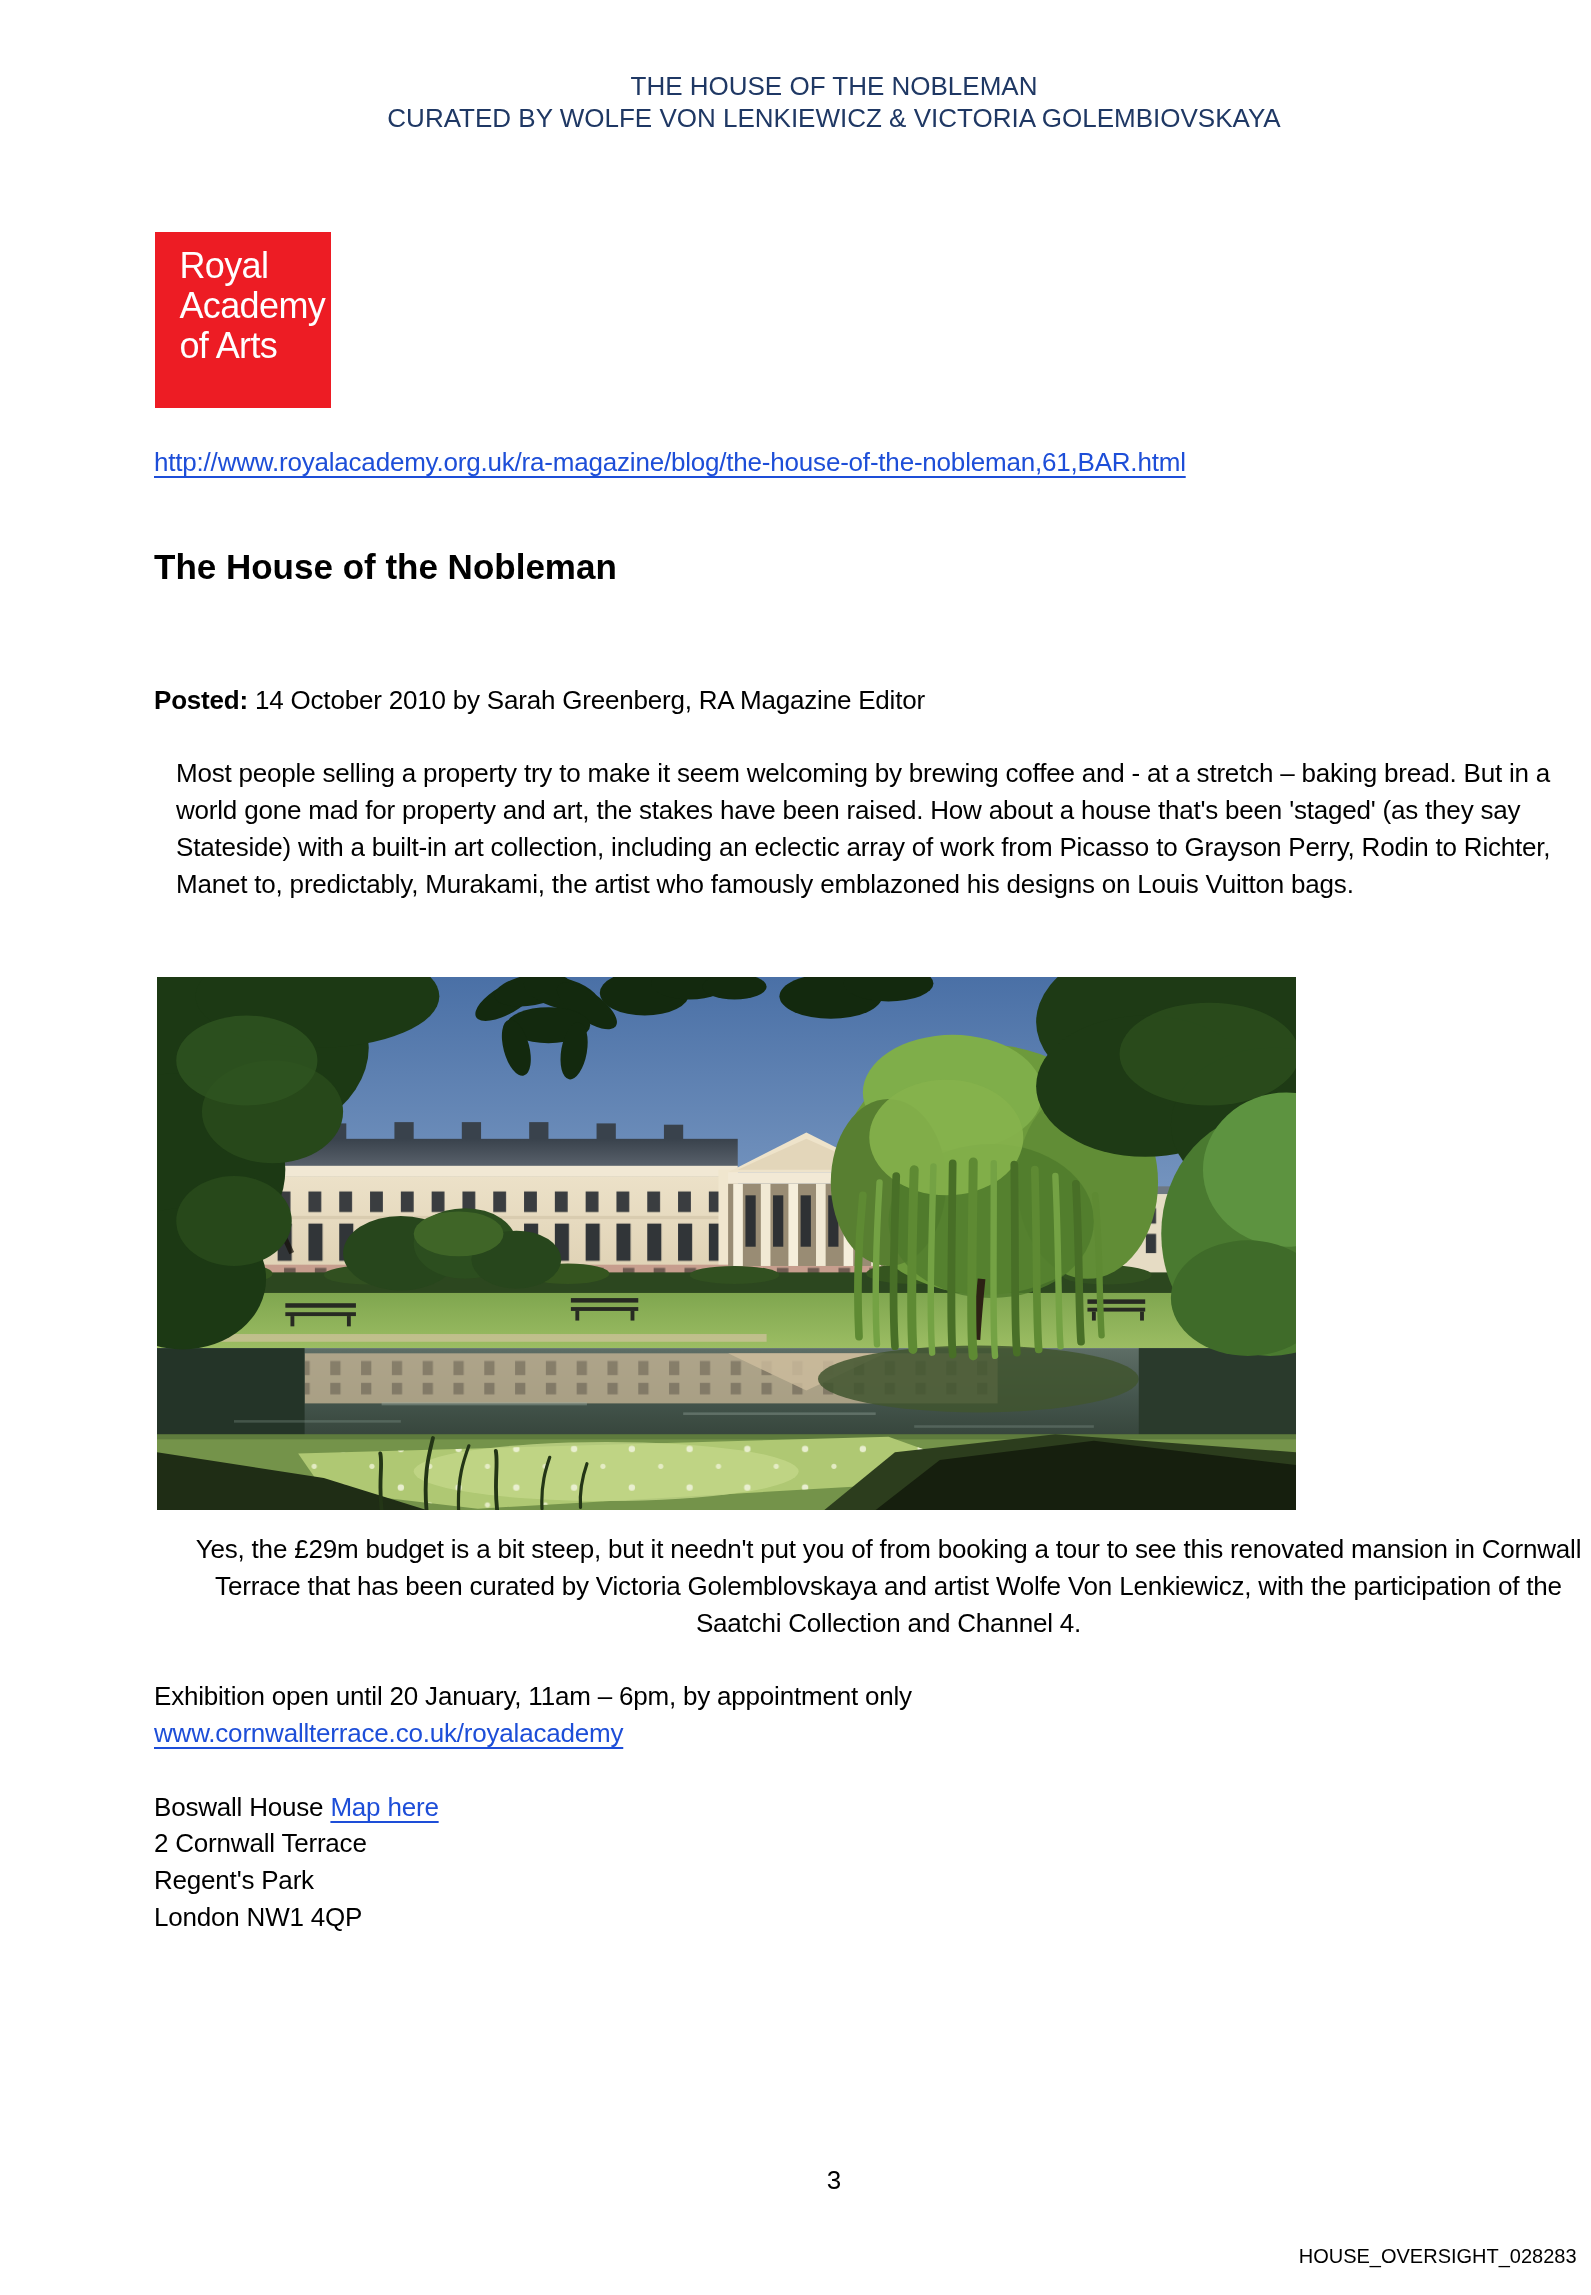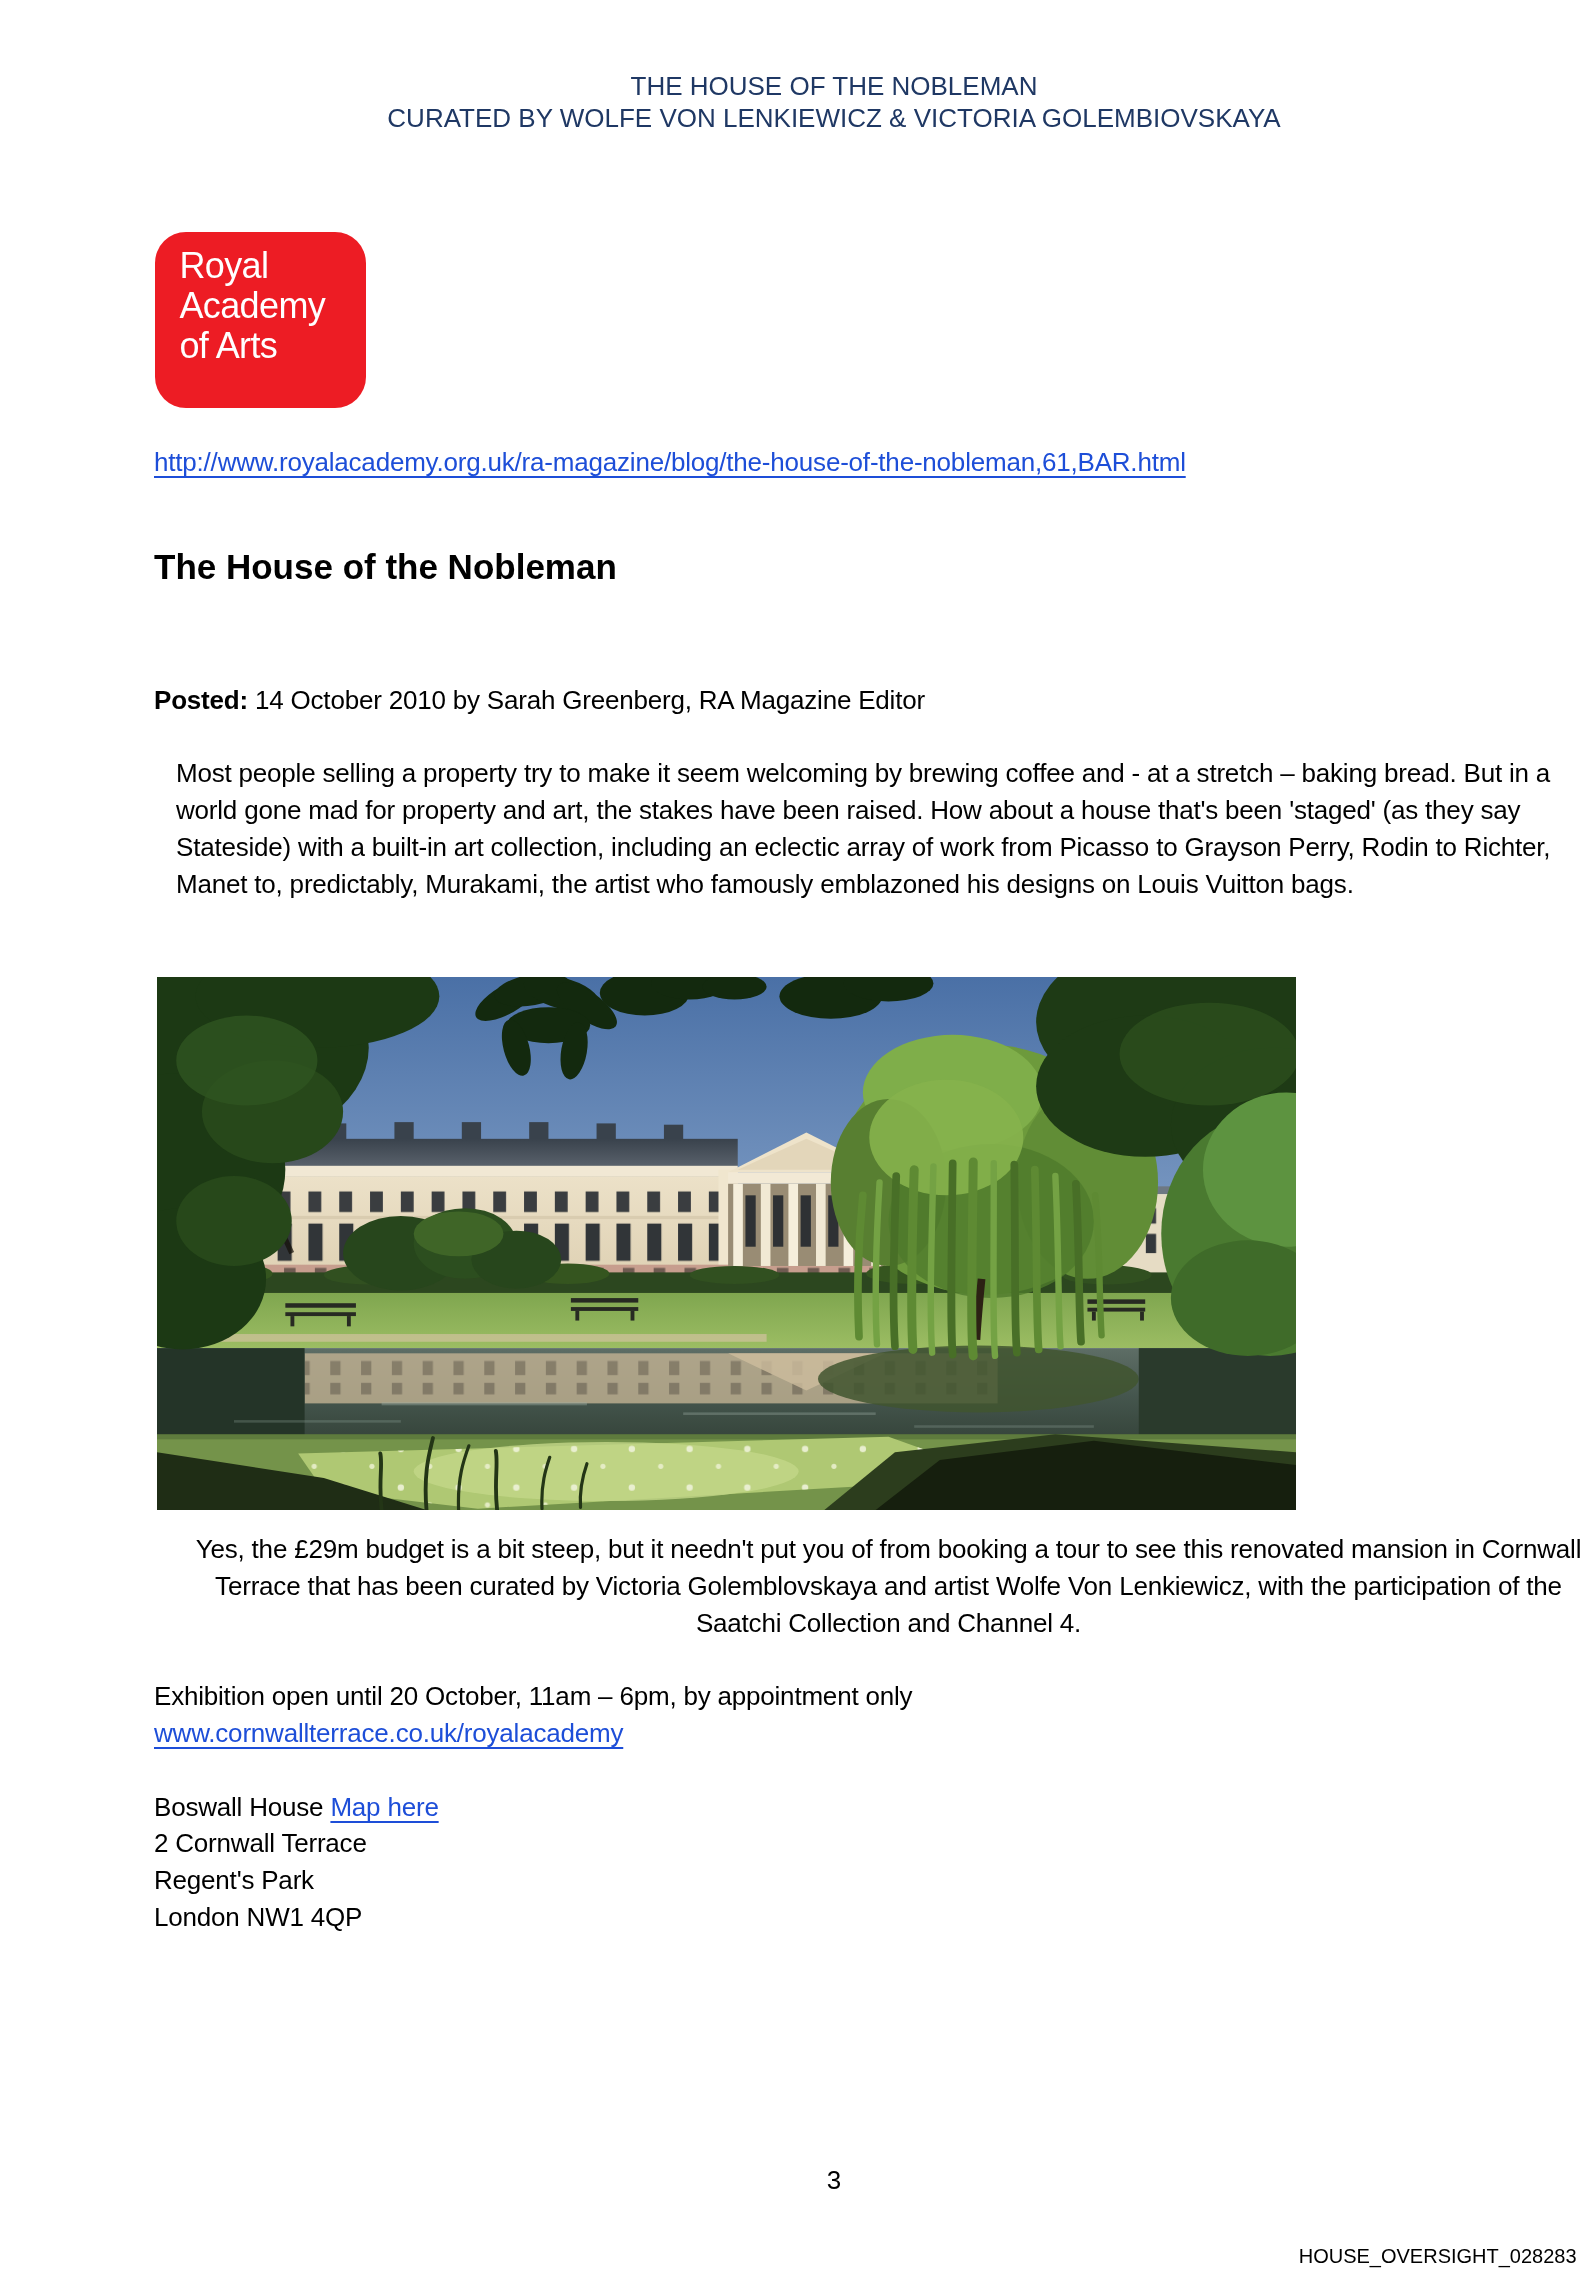--- a/index.html
+++ b/index.html
@@ -1,21 +1,21 @@
 <!DOCTYPE html>
 <html style="font-size:10.3px"><head>
 <meta charset="utf-8">
 <style>
   html,body{margin:0;padding:0;background:#ffffff;}
   .page{position:relative;width:1592px;height:2295px;background:#ffffff;overflow:hidden;
         font-family:"Liberation Sans","DejaVu Sans",sans-serif;color:#000;}
   .abs{position:absolute;}
   .col{left:154px;width:1360px;}
   .hdr{color:#1f3864;font-size:26px;line-height:29.5px;text-align:center;letter-spacing:0px;}
-  .logo{left:155px;top:232px;width:211px;height:176px;background:#ed1c24;border-radius:31px;}
+  .logo{left:155px;top:232px;width:176px;height:176px;background:#ed1c24;}
   .logo-text{position:absolute;left:24.4px;top:14px;color:#fff;font-size:36px;line-height:40px;
              letter-spacing:-0.6px;white-space:pre-line;}
   .body-txt{font-size:26px;line-height:37px;letter-spacing:-0.2px;}
   .para{width:1425px;margin-left:22px;}
   .prelines{white-space:pre-line;}
   .link{text-decoration:underline;color:#1d4ed8;cursor:pointer;text-underline-offset:4.5px;}
   .bold{font-weight:bold;}
   .title{font-size:35px;font-weight:bold;line-height:40px;}
   .photo{left:157px;top:977px;width:1139px;height:533px;}
   .pagenum{text-align:center;font-size:26px;}
@@ -264,21 +264,21 @@
         <path d="M1690,560 L1678,468" stroke="#241a10" stroke-width="10" fill="none"></path>
         <ellipse cx="1735" cy="400" rx="170" ry="190" fill="#4a7a30"></ellipse>
         <ellipse cx="1760" cy="300" rx="130" ry="120" fill="#5d9340"></ellipse>
         <ellipse cx="1700" cy="500" rx="120" ry="90" fill="#3f6b29"></ellipse>
       </g>
     </svg>
   </div>
 
   <div class="abs body-txt para" style="left:154px;top:1531px;text-align:center;">Yes, the £29m budget is a bit steep, but it needn't put you of from booking a tour to see this renovated mansion in Cornwall Terrace that has been curated by Victoria Golemblovskaya and artist Wolfe Von Lenkiewicz, with the participation of the Saatchi Collection and Channel 4.</div>
 
-  <div class="abs body-txt" style="left:154px;top:1678px;">Exhibition open until 20 October, 11am – 6pm, by appointment only</div>
+  <div class="abs body-txt" style="left:154px;top:1678px;">Exhibition open until 20 January, 11am – 6pm, by appointment only</div>
 
   <div class="abs body-txt" style="left:154px;top:1715px;">
     <span class="link">www.cornwallterrace.co.uk/royalacademy</span>
   </div>
 
   <div class="abs body-txt" style="left:154px;top:1789px;">
     <span>Boswall House</span>
     <span class="link">Map here</span>
   </div>
 

